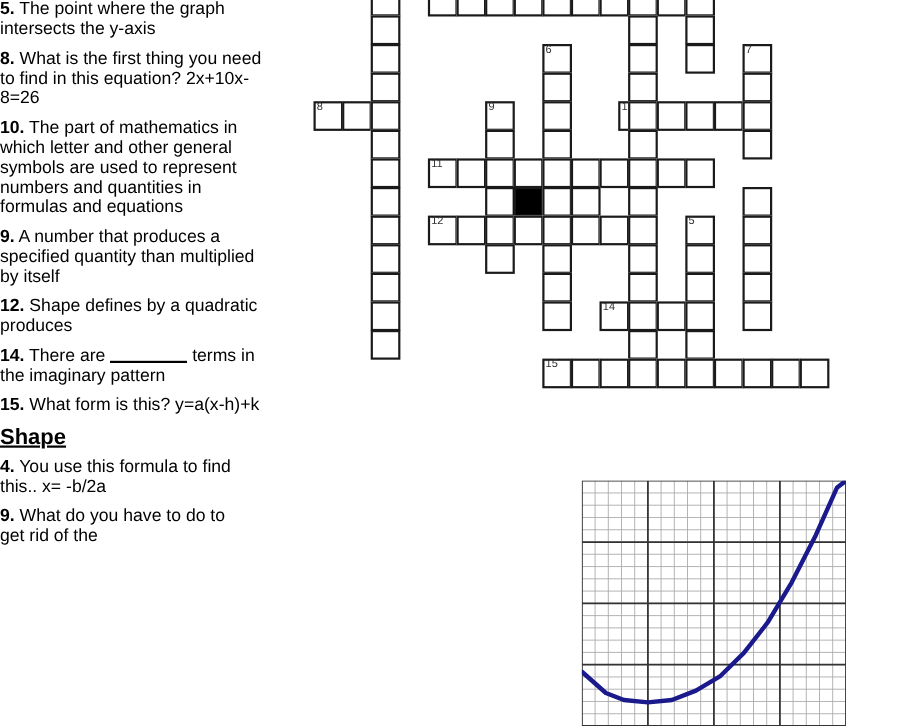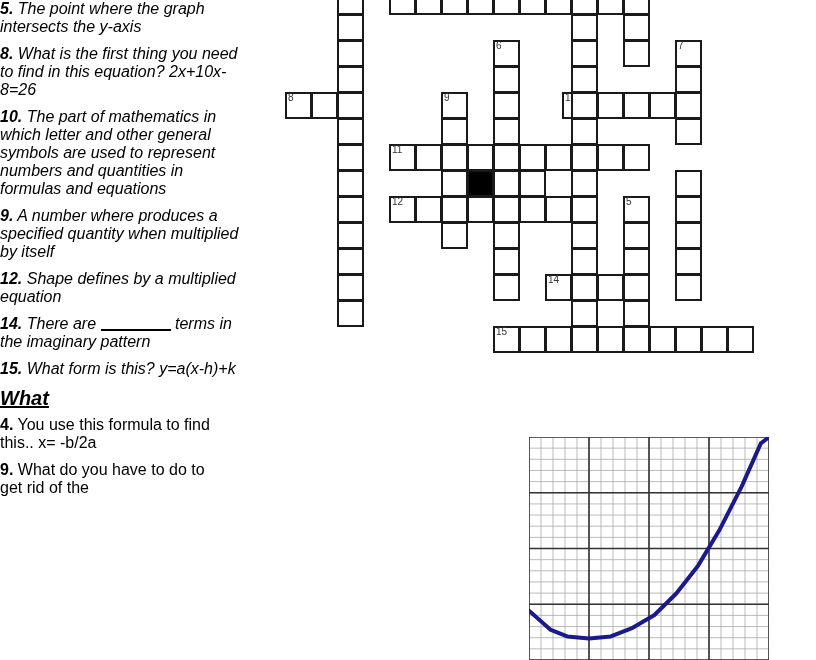--- a/index.html
+++ b/index.html
@@ -12,21 +12,20 @@
     height: 660px;
     position: relative;
     overflow: hidden;
     font-family: "Liberation Sans", sans-serif;
     color: #000000;
   }
   #clue-col-left {
     left: 44px;
     top: -6px;
     width: 240px;
-    font-style: italic;
   }
   #clue-col-mid {
     left: 289px;
     top: 396px;
     width: 228px;
   }
   .clue {
     margin: 0 0 9px 0;
     padding: 0;
   }
@@ -103,39 +102,39 @@
     <span class="clue-text">What is the first thing you need to find in this equation? 2x+10x-8=26</span>
   </p>
 
   <p class="clue">
     <span class="clue-num">10.</span>
     <span class="clue-text">The part of mathematics in which letter and other general symbols are used to represent numbers and quantities in formulas and equations</span>
   </p>
 
   <p class="clue">
     <span class="clue-num">9.</span>
-    <span class="clue-text">A number where produces a specified quantity when multiplied by itself</span>
+    <span class="clue-text">A number that produces a specified quantity than multiplied by itself</span>
   </p>
 
   <p class="clue">
     <span class="clue-num">12.</span>
-    <span class="clue-text">Shape defines by a multiplied equation</span>
+    <span class="clue-text">Shape defines by a quadratic produces</span>
   </p>
 
   <p class="clue">
     <span class="clue-num">14.</span>
     <span class="clue-text">There are </span><span class="blank-line"></span><span class="clue-text"> terms in the imaginary pattern</span>
   </p>
 
   <p class="clue">
     <span class="clue-num">15.</span>
     <span class="clue-text">What form is this? y=a(x-h)+k</span>
   </p>
 
-  <p class="section-head">What</p>
+  <p class="section-head">Shape</p>
 
 </div>
 
 <div id="clue-col-mid">
 
   <p class="clue">
     <span class="clue-num">4.</span>
     <span class="clue-text">You use this formula to find this.. x= -b/2a</span>
   </p>
 

